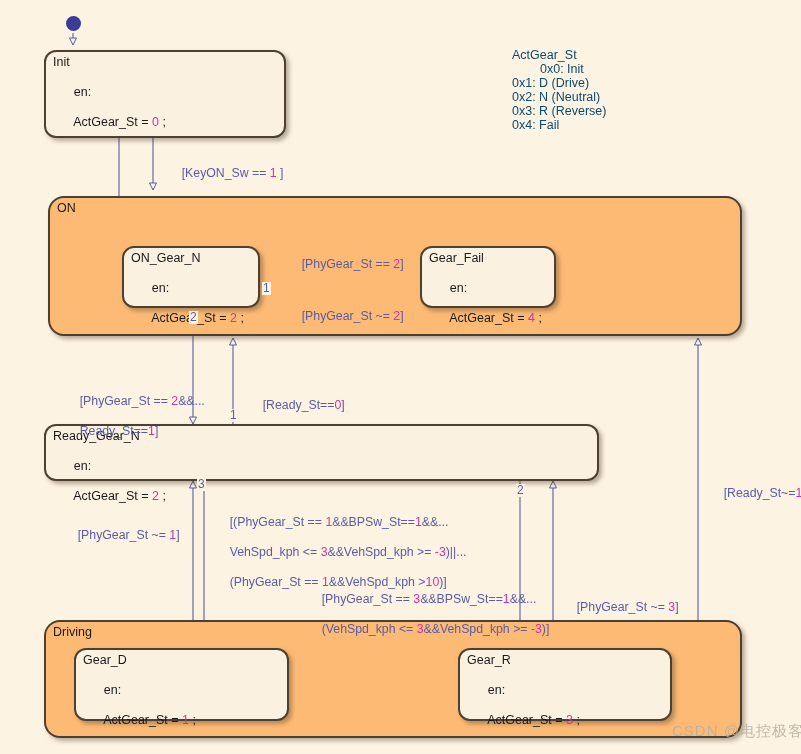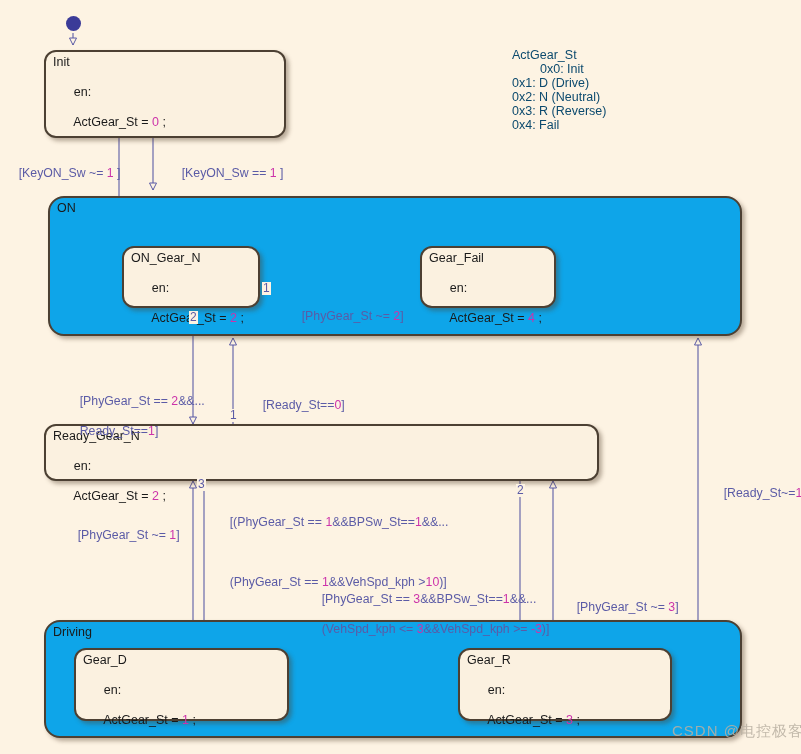--- a/index.html
+++ b/index.html
@@ -27,21 +27,21 @@
   
   .state {
     position: absolute;
     box-sizing: border-box;
     border: 2px solid #4C4033;
     border-radius: 12px;
     background: #FBF1E0;
     box-shadow: 3px 3px 4px rgba(80,60,40,0.40);
   }
   .state.super {
-    background: #0ea5e9;
+    background: #fdba74;
     border-radius: 16px;
   }
   .state-label {
     position: absolute;
     left: 7px;
     top: 3px;
     font-size: 12.5px;
     color: #1a1a1a;
     white-space: nowrap;
     line-height: 15px;
@@ -190,47 +190,47 @@
     </div>
   </div>
 
   <div class="legend" style="left:512px;top:48px;">ActGear_St</div>
   <div class="legend" style="left:512px;top:62px;margin-left:28px;">0x0: Init</div>
   <div class="legend" style="left:512px;top:76px;">0x1: D (Drive)</div>
   <div class="legend" style="left:512px;top:90px;">0x2: N (Neutral)</div>
   <div class="legend" style="left:512px;top:104px;">0x3: R (Reverse)</div>
   <div class="legend" style="left:512px;top:118px;">0x4: Fail</div>
 
-  <div class="tlabel" style="left:5px;top:151px;">
-    <span>[KeyON_Sw ~= <span class="num">1</span> ]</span>
-  </div>
   <div class="tlabel" style="left:168px;top:151px;">
     <span>[KeyON_Sw == <span class="num">1</span> ]</span>
   </div>
 
+  <div class="tlabel" style="left:288px;top:242px;">
+    <span>[PhyGear_St == <span class="num">2</span>]</span>
+  </div>
   <div class="tlabel" style="left:288px;top:294px;">
     <span>[PhyGear_St ~= <span class="num">2</span>]</span>
   </div>
 
   <div class="tlabel" style="left:66px;top:379px;">
     <span>[PhyGear_St == <span class="num">2</span>&amp;&amp;...</span><br>
     <span>Ready_St==<span class="num">1</span>]</span>
   </div>
 
   <div class="tlabel" style="left:249px;top:383px;">
     <span>[Ready_St==<span class="num">0</span>]</span>
   </div>
 
   <div class="tlabel" style="left:64px;top:513px;">
     <span>[PhyGear_St ~= <span class="num">1</span>]</span>
   </div>
 
   <div class="tlabel" style="left:216px;top:500px;">
     <span>[(PhyGear_St == <span class="num">1</span>&amp;&amp;BPSw_St==<span class="num">1</span>&amp;&amp;...</span><br>
-    <br>
+    <span>VehSpd_kph &lt;= <span class="num">3</span>&amp;&amp;VehSpd_kph &gt;= <span class="num">-3</span>)||...</span><br>
     <span>(PhyGear_St == <span class="num">1</span>&amp;&amp;VehSpd_kph &gt;<span class="num">10</span>)]</span>
   </div>
 
   <div class="tlabel" style="left:308px;top:577px;">
     <span>[PhyGear_St == <span class="num">3</span>&amp;&amp;BPSw_St==<span class="num">1</span>&amp;&amp;...</span><br>
     <span>(VehSpd_kph &lt;= <span class="num">3</span>&amp;&amp;VehSpd_kph &gt;= <span class="num">-3</span>)]</span>
   </div>
 
   <div class="tlabel" style="left:563px;top:585px;">
     <span>[PhyGear_St ~= <span class="num">3</span>]</span>

